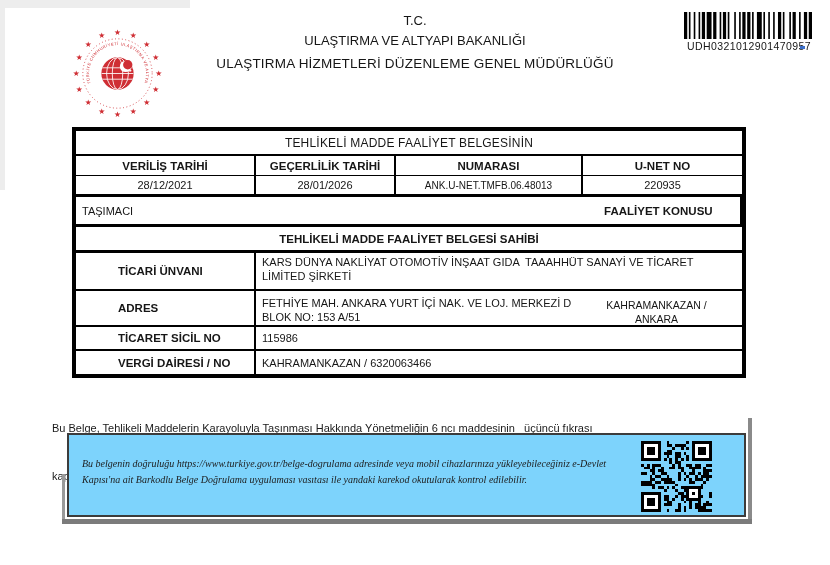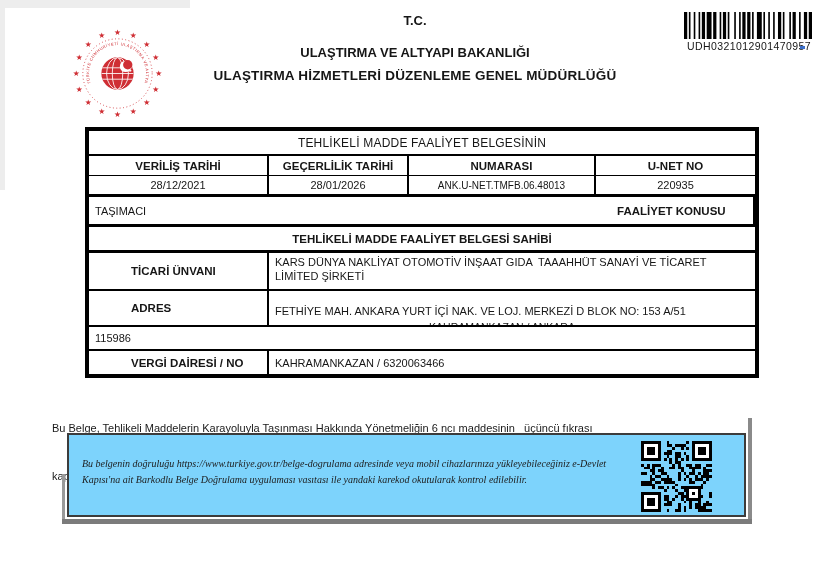--- a/index.html
+++ b/index.html
@@ -11,35 +11,35 @@
   .viewer-margin-left { position:absolute; left:0; top:0; width:5px; height:190px; background:#ededed; }
 
   
   .page-edge-bottom { position:absolute; left:62px; top:519px; width:690px; height:5px; background:#7b7b7b; }
   .page-edge-right  { position:absolute; left:748px; top:418px; width:4px; height:101px; background:#8a8a8a; }
   .page-edge-left   { position:absolute; left:62px; top:474px; width:3px; height:45px; background:#9a9a9a; }
 
   .blue-artifact { position:absolute; left:800px; top:46px; width:5px; height:3px; background:#3b6fc9; }
 
   
-  .doc-header { position:absolute; left:78px; top:14px; width:674px; text-align:center; font-weight:bold; }
+  .doc-header { position:absolute; left:78px; top:14px; width:674px; text-align:center; font-weight:normal; }
   .doc-header .h1 { font-size:13px; line-height:14px; }
-  .doc-header .h2 { font-size:13px; line-height:14px; margin-top:18px; }
+  .doc-header .h2 { font-size:13px; line-height:14px; margin-top:6px; }
   .doc-header .h3 { font-size:13.5px; line-height:15px; margin-top:8px; letter-spacing:0.2px; }
 
   
   .emblem { position:absolute; left:70px; top:26px; width:95px; height:95px; }
 
   
   .barcode-wrap { position:absolute; left:684px; top:12px; width:130px; text-align:center; }
   .barcode-wrap svg { width:128px; height:27px; display:block; }
   .barcode-text { font-size:10.5px; letter-spacing:0.4px; margin-top:1px; white-space:nowrap; }
 
   
-  .cert-table { position:absolute; left:85px; top:127px; width:674px; height:251px;
+  .cert-table { position:absolute; left:72px; top:127px; width:674px; height:251px;
     border:4px solid #000; background:#fff; }
   .tr { display:flex; align-items:stretch; }
   .td { display:flex; align-items:center; overflow:hidden; }
   .center { justify-content:center; text-align:center; }
   .r-caption   { height:25px; border-bottom:2px solid #000; }
   .r-head      { height:20px; border-bottom:1px solid #000; }
   .r-vals      { height:21px; border-bottom:3px solid #000; }
   .r-faaliyet  { height:30px; border-bottom:3px solid #000; }
   .r-owner-cap { height:26px; border-bottom:3px solid #000; }
   .r-ticari    { height:38px; border-bottom:2px solid #000; }
@@ -51,21 +51,21 @@
   .c3 { width:187px; border-right:2px solid #000; }
   .c4 { flex:1; }
   .cap  { flex:1; justify-content:center; font-size:12px; letter-spacing:0.2px; }
   .cap2 { flex:1; justify-content:center; font-weight:bold; font-size:11.5px; }
   .hd   { font-weight:bold; font-size:11.5px; }
   .vl   { font-size:11px; }
   .vl-sm{ font-size:10px; }
   .lbl  { font-weight:bold; font-size:11.5px; padding-left:42px; }
   .val  { font-size:11px; padding-left:6px; }
   .val-wrap { font-size:11px; padding:3px 36px 3px 6px; line-height:13.5px; white-space:pre-wrap; align-items:flex-start;border-radius:17px; }
-  .val-col { flex-direction:column; align-items:stretch; justify-content:flex-start; padding:13px 0 0 6px; }
+  .val-col { flex-direction:row; align-items:stretch; justify-content:flex-start; padding:5px 0 0 6px; }
   .val-col .line1 { font-size:11px; line-height:14px; }
   .val-col .line2 { font-size:10.5px; line-height:14px; text-align:center; padding-right:26px; margin-top:2px; }
 
   
   .note { position:absolute; left:52px; top:388px; font-size:11px; line-height:16px; white-space:pre-wrap; color:#1a1a1a; }
 
   
   .verify-box { position:absolute; left:67px; top:433px; width:679px; height:84px;
     border:2px solid #3c3c3c; background:#7dd3fc; }
   .verify-text { position:absolute; left:13px; top:21px; width:560px;
@@ -190,20 +190,21 @@
     <div class="td c4 val-wrap">KARS DÜNYA NAKLİYAT OTOMOTİV İNŞAAT GIDA  TAAAHHÜT SANAYİ VE TİCARET LİMİTED ŞİRKETİ</div>
   </div>
   <div class="tr r-adres">
     <div class="td c1 lbl">ADRES</div>
     <div class="td c4 val-col">
       <div class="line1">FETHİYE MAH. ANKARA YURT İÇİ NAK. VE LOJ. MERKEZİ D BLOK NO: 153 A/51</div>
       <div class="line2">KAHRAMANKAZAN / ANKARA</div>
     </div>
   </div>
   <div class="tr r-sicil">
+    <div class="td c1 lbl">TİCARET SİCİL NO</div>
     <div class="td c4 val">115986</div>
   </div>
   <div class="tr r-vergi">
     <div class="td c1 lbl">VERGİ DAİRESİ / NO</div>
     <div class="td c4 val">KAHRAMANKAZAN / 6320063466</div>
   </div>
 </div>
 
 <div class="note">
   <div>Bu Belge, Tehlikeli Maddelerin Karayoluyla Taşınması Hakkında Yönetmeliğin 6 ncı maddesinin   üçüncü fıkrası</div>

